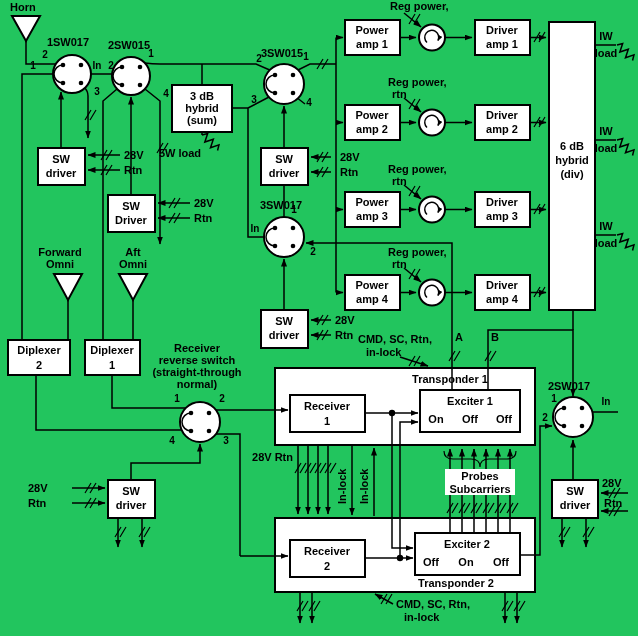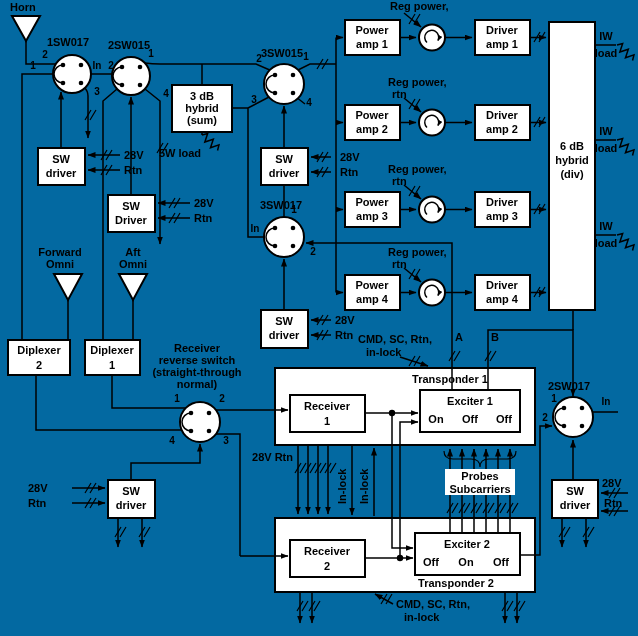--- a/index.html
+++ b/index.html
@@ -1,16 +1,16 @@
 <!DOCTYPE html>
 <html><head>
 <meta charset="utf-8">
 <style>
   html,body{margin:0;padding:0;background:#fff}
-  #canvas{width:638px;height:636px;position:relative;background:#0369a1}
+  #canvas{width:638px;height:636px;position:relative;background:#22c55e}
   svg{display:block}
   .box{fill:#fff;stroke:#000;stroke-width:2}
   .wire{fill:none;stroke:#000;stroke-width:1.5}
   .thin{stroke-width:1.2}
   text{font:bold 11px "Liberation Sans","DejaVu Sans",sans-serif;fill:#000}
   .s{font-size:10px}
   .m{text-anchor:middle}
   .e{text-anchor:end}
   .dot{fill:#000;stroke:none}
 </style>

